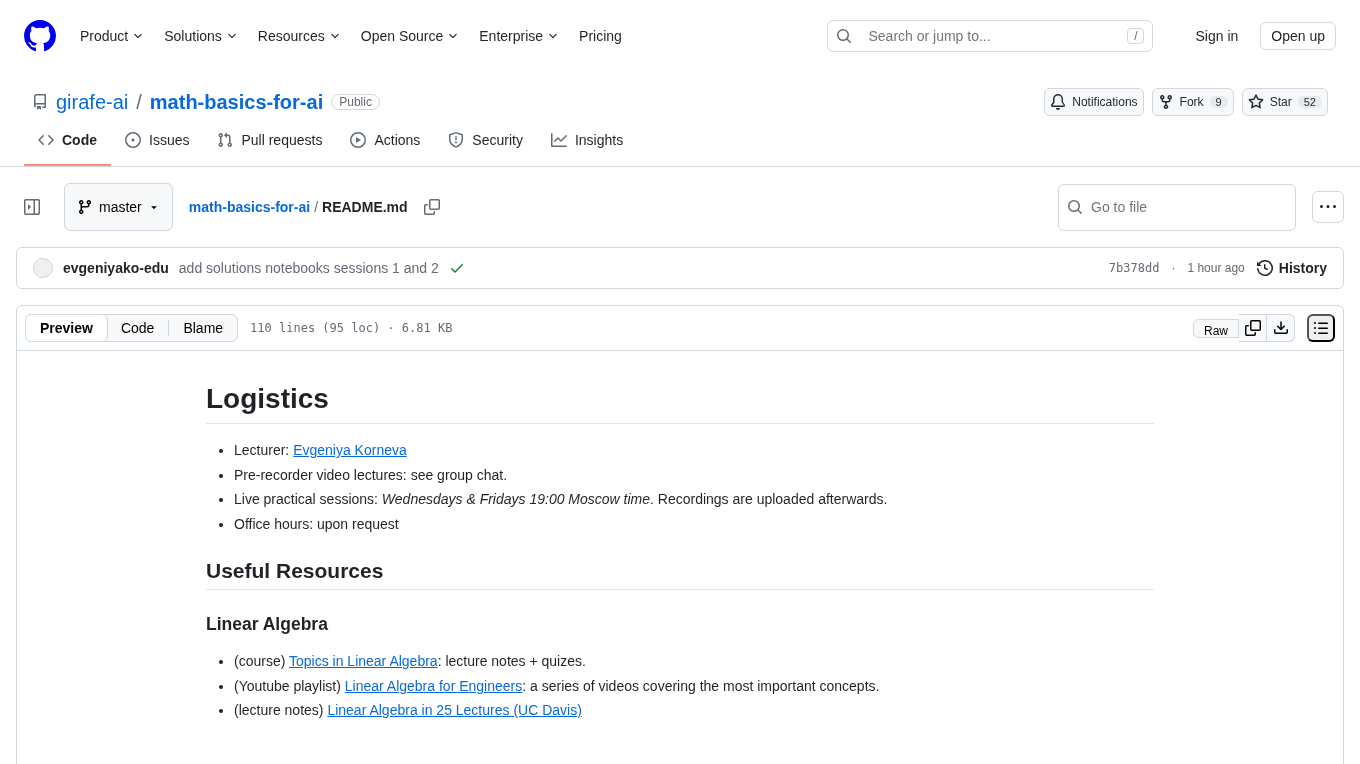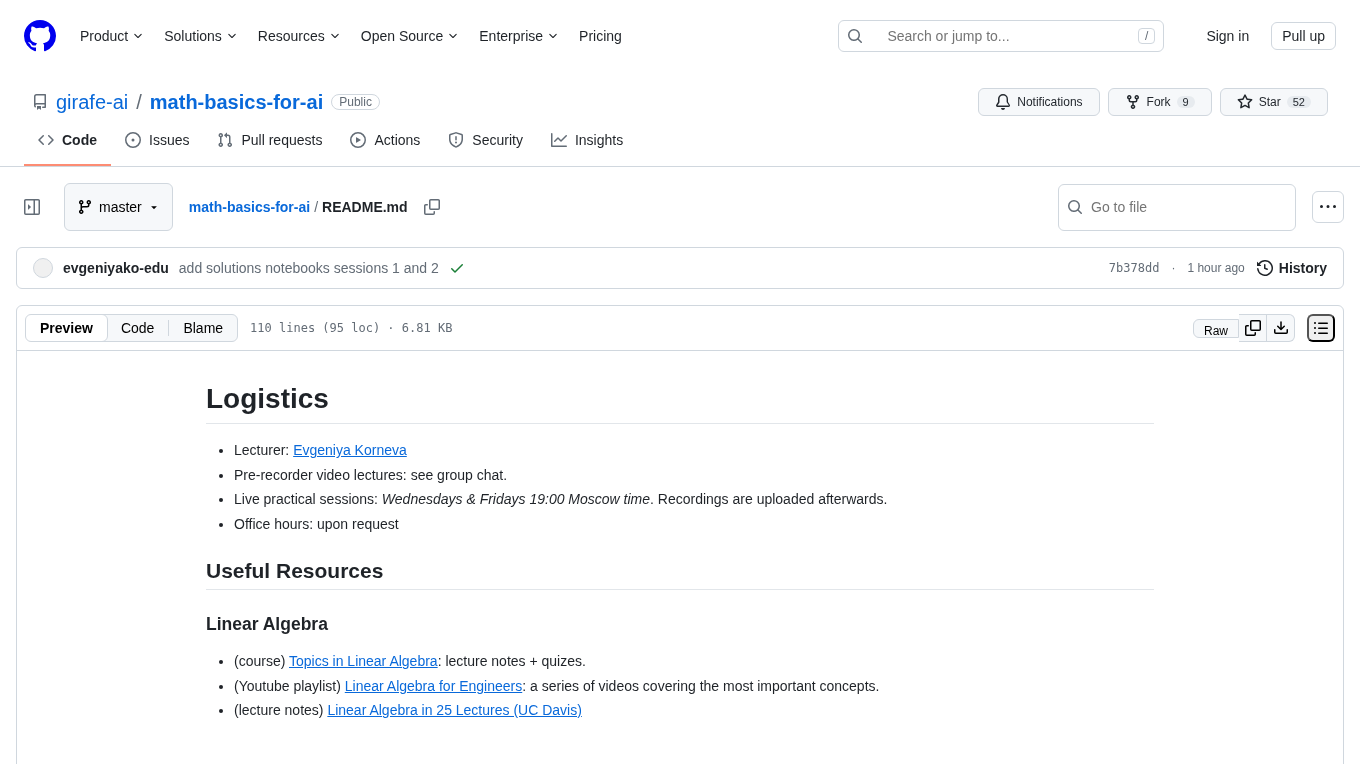--- a/index.html
+++ b/index.html
@@ -1,33 +1,33 @@
 <!DOCTYPE html>
 <html><head>
 <meta charset="utf-8">
 <style>
 * { box-sizing: border-box; margin: 0; padding: 0; }
 body { font-family: -apple-system, BlinkMacSystemFont, "Segoe UI", Helvetica, Arial, sans-serif; font-size: 14px; color: #1f2328; background: #fff; }
 a { text-decoration: none; }
 .header { background: #fff; height: 72px; display: flex; align-items: center; padding: 0 24px; gap: 16px; }
 .nav-items { display: flex; gap: 4px; align-items: center; }
 .nav-item { display: flex; align-items: center; gap: 4px; padding: 8px; color: #1f2328; cursor: pointer; font-size: 14px; }
-.search-box { margin-left: auto; display: flex; align-items: center; border: 1px solid #d0d7de; border-radius: 6px; padding: 0 8px; height: 32px; width: 326px; color: #636c76; gap: 24px; }
+.search-box { margin-left: auto; display: flex; align-items: center; border: 1px solid #d0d7de; border-radius: 6px; padding: 0 8px; height: 32px; width: 326px; color: #636c76; gap: 16px; }
 .search-box input { border: none; outline: none; flex: 1; font-size: 14px; background: transparent; color: #636c76; }
 .slash-key { border: 1px solid #d0d7de; border-radius: 4px; padding: 0 6px; font-size: 12px; color: #636c76; }
 .auth-links { display: flex; align-items: center; gap: 12px; margin-left: 16px; }
 .signin { color: #1f2328; padding: 6px 10px; }
 .signup { border: 1px solid #d0d7de; border-radius: 6px; padding: 5px 10px; color: #1f2328; }
 .repo-header { padding: 16px 32px 0; display: flex; align-items: center; gap: 8px; }
 .repo-title { display: flex; align-items: center; gap: 8px; font-size: 20px; }
 .repo-title a { color: #0969da; }
 .repo-sep { color: #636c76; }
 .repo-label { border: 1px solid #d0d7de; border-radius: 2em; padding: 0 7px; font-size: 12px; color: #636c76; font-weight: 500; }
 .repo-actions { margin-left: auto; display: flex; gap: 8px; }
-.btn { display: flex; align-items: center; gap: 6px; border: 1px solid #d0d7de; border-radius: 6px; padding: 4px 16px; font-size: 12px; color: #24292f; background: #f6f8fa; height: 28px; cursor: pointer; }
+.btn { display: flex; align-items: center; gap: 6px; border: 1px solid #d0d7de; border-radius: 6px; padding: 4px 5px; font-size: 12px; color: #24292f; background: #f6f8fa; height: 28px; cursor: pointer; }
 .btn .count { background: #afb8c133; border-radius: 2em; padding: 0 6px; font-size: 11px; }
 .repo-tabs { display: flex; padding: 0 24px; border-bottom: 1px solid #d0d7de; margin-top: 8px; }
 .repo-tab { display: flex; align-items: center; gap: 8px; padding: 8px 14px 16px; color: #1f2328; font-size: 14px; border-bottom: 2px solid transparent; cursor: pointer; }
 .repo-tab.active { border-bottom-color: #fd8c73; font-weight: 600; }
 .repo-tab svg { fill: #636c76; }
 .container { padding: 16px; }
 .file-nav { display: flex; align-items: center; gap: 16px; margin-bottom: 16px; }
 .icon-btn { width: 32px; height: 32px; display: flex; align-items: center; justify-content: center; border: none; background: transparent; border-radius: 6px; cursor: pointer; color: #636c76; }
 .branch-btn { display: flex; align-items: center; gap: 6px; border: 1px solid #d0d7de; border-radius: 6px; padding: 5px 12px; background: #f6f8fa; font-size: 14px; cursor: pointer; height: 48px; }
 .breadcrumb { display: flex; align-items: center; gap: 4px; font-size: 14px; }
@@ -114,21 +114,21 @@
   </nav>
   <div class="search-box">
     <svg width="16" height="16" viewBox="0 0 16 16" class="octicon">
         <path d="M10.68 11.74a6 6 0 0 1-7.922-8.982 6 6 0 0 1 8.982 7.922l3.04 3.04a.749.749 0 0 1-.326 1.275.749.749 0 0 1-.734-.215ZM11.5 7a4.499 4.499 0 1 0-8.997 0A4.499 4.499 0 0 0 11.5 7Z"></path>
       </svg>
     <input type="text" placeholder="Search or jump to..." style="">
     <span class="slash-key">/</span>
   </div>
   <div class="auth-links">
     <a href="#" class="signin">Sign in</a>
-    <a href="#" class="signup">Pull up</a>
+    <a href="#" class="signup">Open up</a>
   </div>
 </header>
 
 <div class="repo-header">
   <svg width="16" height="16" viewBox="0 0 16 16" class="octicon" style="color:#636c76">
       <path d="M2 2.5A2.5 2.5 0 0 1 4.5 0h8.75a.75.75 0 0 1 .75.75v12.5a.75.75 0 0 1-.75.75h-2.5a.75.75 0 0 1 0-1.5h1.75v-2h-8a1 1 0 0 0-.714 1.7.75.75 0 1 1-1.072 1.05A2.495 2.495 0 0 1 2 11.5Zm10.5-1h-8a1 1 0 0 0-1 1v6.708A2.486 2.486 0 0 1 4.5 9h8ZM5 12.25a.25.25 0 0 1 .25-.25h3.5a.25.25 0 0 1 .25.25v3.25a.25.25 0 0 1-.4.2l-1.45-1.087a.249.249 0 0 0-.3 0L5.4 15.7a.25.25 0 0 1-.4-.2Z"></path>
     </svg>
   <div class="repo-title">
     <a href="#">girafe-ai</a>
     <span class="repo-sep">/</span>

